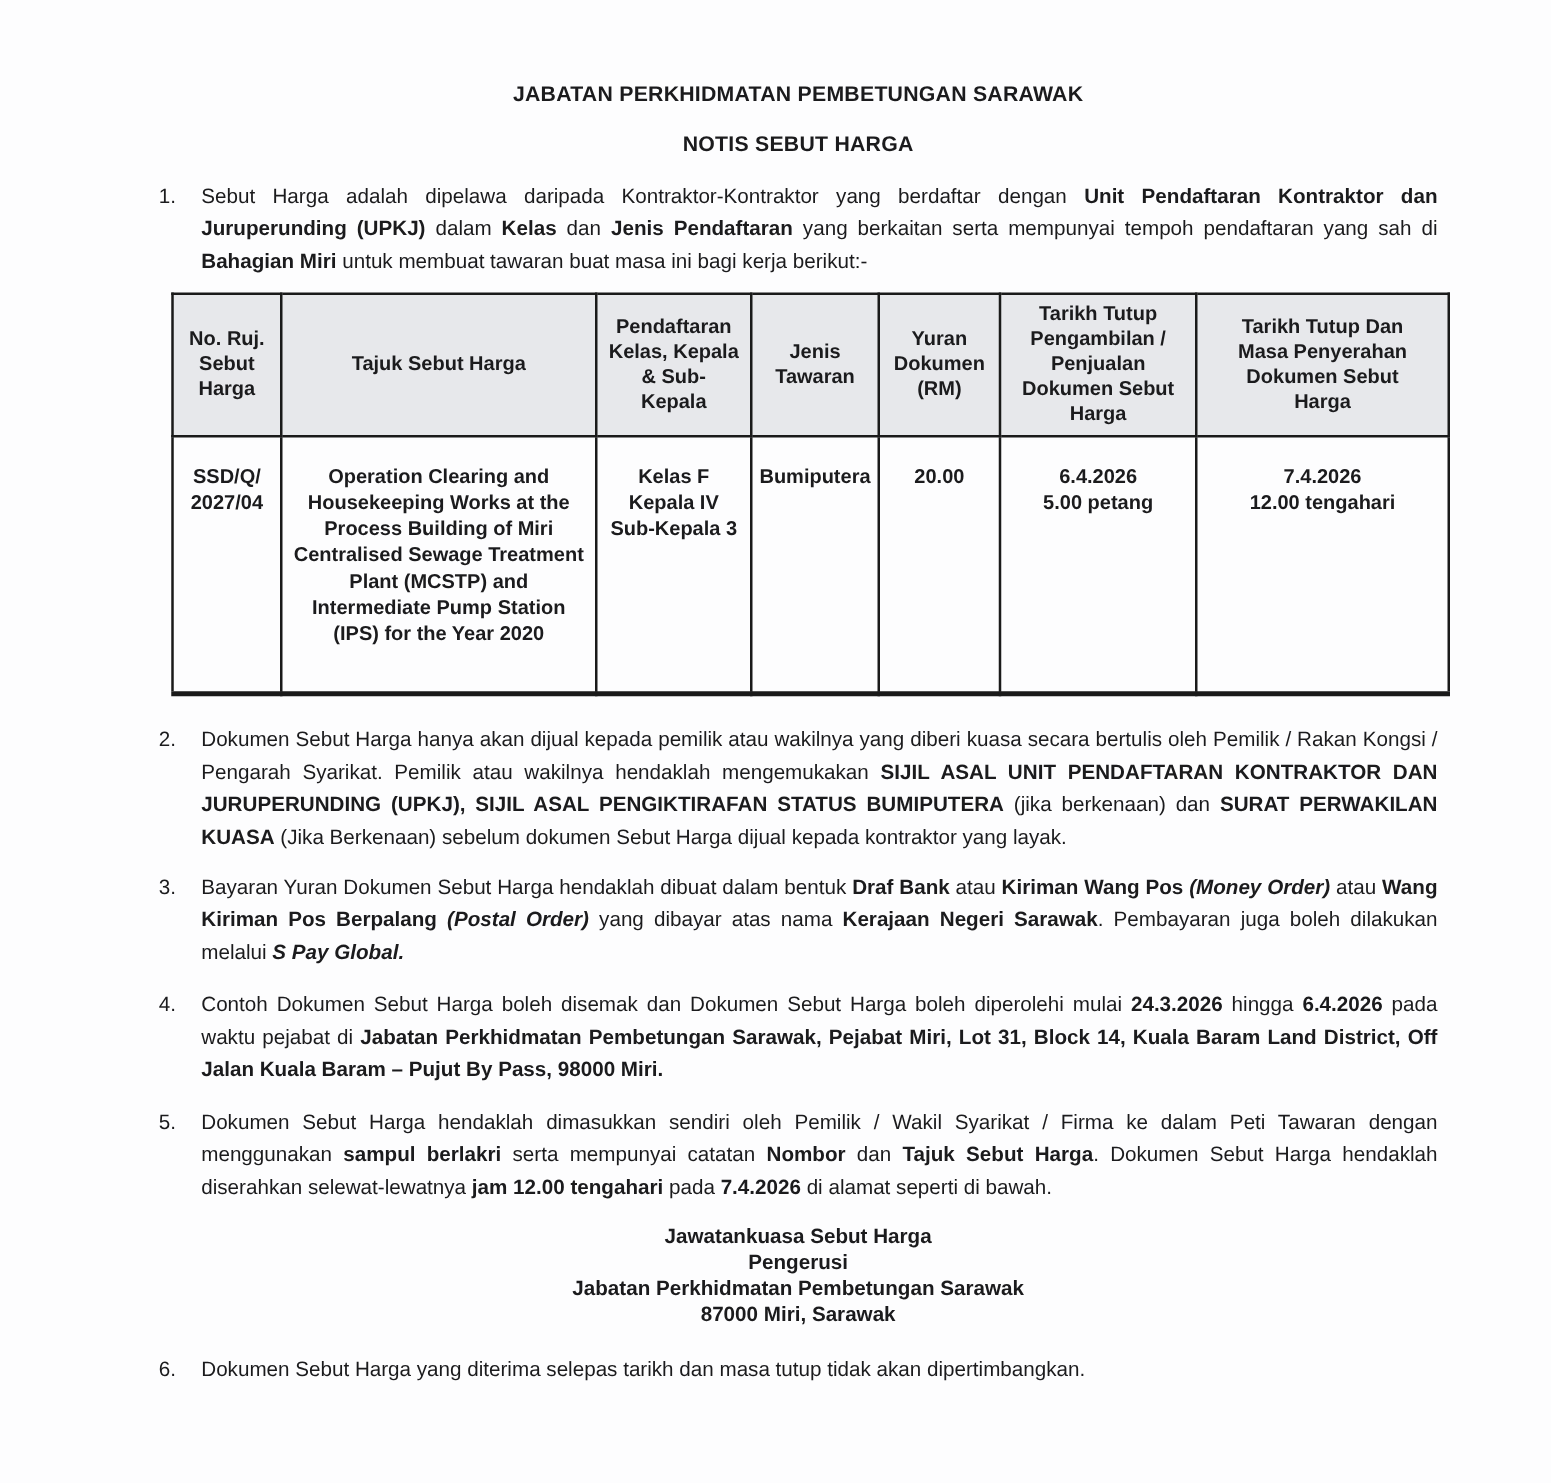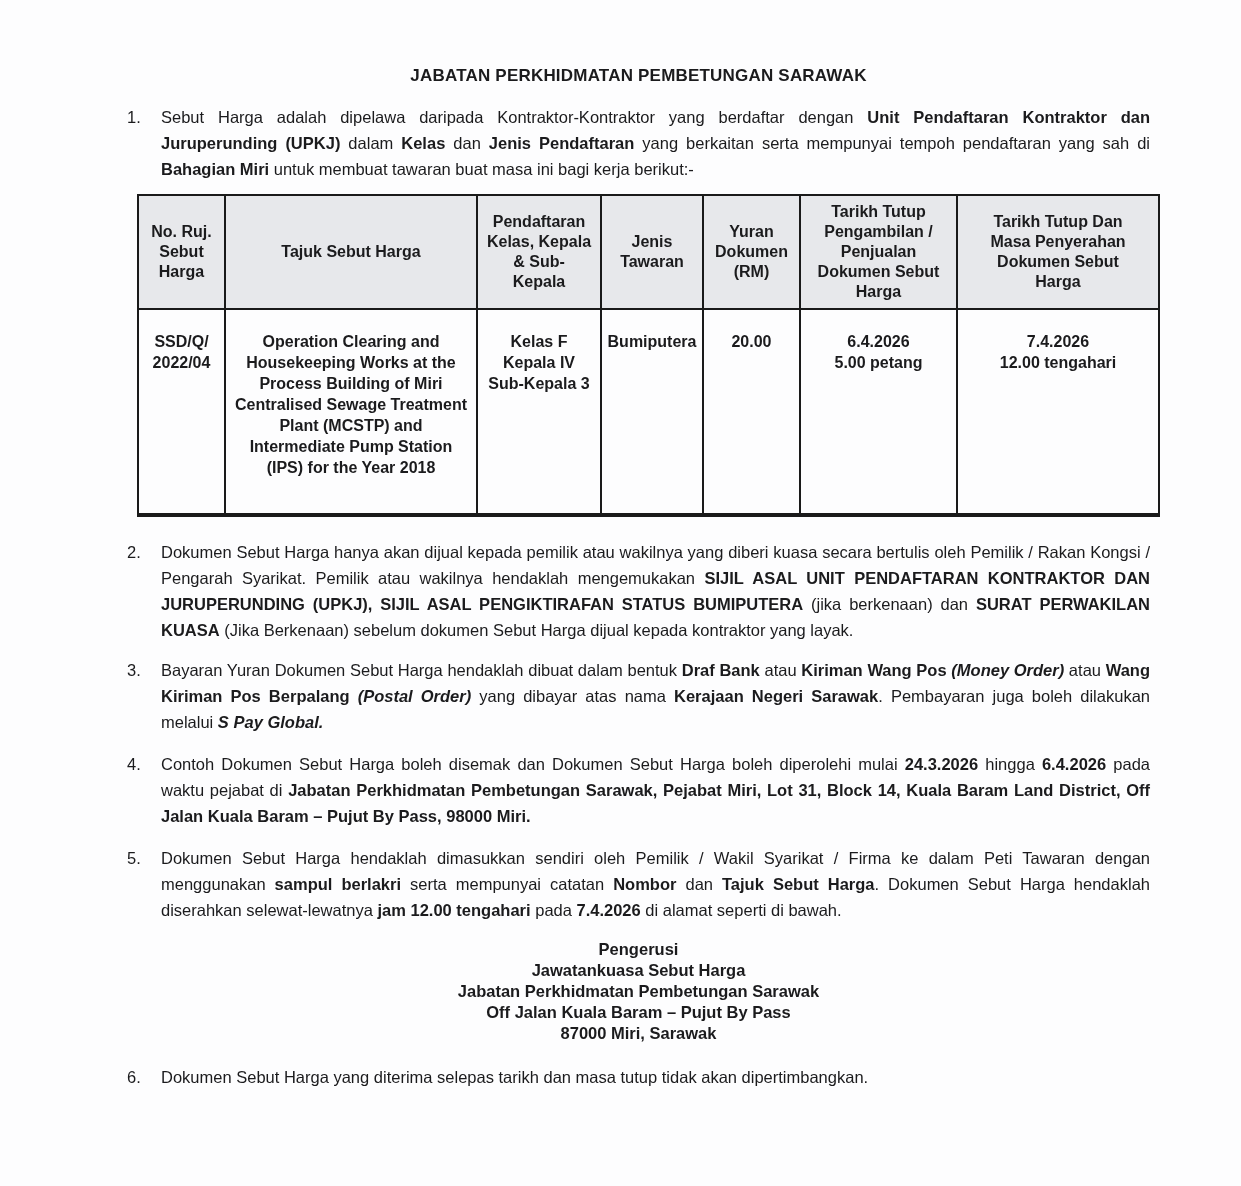--- a/index.html
+++ b/index.html
@@ -63,20 +63,21 @@
     font-size:16.5px;
     line-height:21px;
   }
 </style>
 </head>
 <body>
 
 <div class="page">
 
   <div class="title">JABATAN PERKHIDMATAN PEMBETUNGAN SARAWAK</div>
+  <div class="title sub">NOTIS SEBUT HARGA</div>
 
   <div class="item first">
     <span class="num">1.</span>
     <div class="txt"><span>Sebut Harga adalah dipelawa daripada Kontraktor-Kontraktor yang berdaftar dengan </span><span class="b">Unit Pendaftaran Kontraktor dan Juruperunding (UPKJ)</span><span> dalam </span><span class="b">Kelas</span><span> dan </span><span class="b">Jenis Pendaftaran</span><span> yang berkaitan serta mempunyai tempoh pendaftaran yang sah di </span><span class="b">Bahagian Miri</span><span> untuk membuat tawaran buat masa ini bagi kerja berikut:-</span></div>
   </div>
 
   <table class="tender">
     <colgroup>
       <col style="width:87px">
         <col style="width:252px">
@@ -108,22 +109,22 @@
 Harga</th>
         <th>Tarikh Tutup Dan
 Masa Penyerahan
 Dokumen Sebut
 Harga</th>
       </tr>
     </thead>
     <tbody>
       <tr>
         <td class="pre">SSD/Q/
-2022/04</td>
-        <td>Operation Clearing and Housekeeping Works at the Process Building of Miri Centralised Sewage Treatment Plant (MCSTP) and Intermediate Pump Station (IPS) for the Year 2018</td>
+2027/04</td>
+        <td>Operation Clearing and Housekeeping Works at the Process Building of Miri Centralised Sewage Treatment Plant (MCSTP) and Intermediate Pump Station (IPS) for the Year 2020</td>
         <td class="pre">Kelas F
 Kepala IV
 Sub-Kepala 3</td>
         <td>Bumiputera</td>
         <td>20.00</td>
         <td class="pre">6.4.2026
 5.00 petang</td>
         <td class="pre">7.4.2026
 12.00 tengahari</td>
       </tr>
@@ -144,24 +145,23 @@
     <span class="num">4.</span>
     <div class="txt"><span>Contoh Dokumen Sebut Harga boleh disemak dan Dokumen Sebut Harga boleh diperolehi mulai </span><span class="b">24.3.2026</span><span> hingga </span><span class="b">6.4.2026</span><span> pada waktu pejabat di </span><span class="b">Jabatan Perkhidmatan Pembetungan Sarawak, Pejabat Miri, Lot 31, Block 14, Kuala Baram Land District, Off Jalan Kuala Baram – Pujut By Pass, 98000 Miri.</span></div>
   </div>
 
   <div class="item">
     <span class="num">5.</span>
     <div class="txt"><span>Dokumen Sebut Harga hendaklah dimasukkan sendiri oleh Pemilik / Wakil Syarikat / Firma ke dalam Peti Tawaran dengan menggunakan </span><span class="b">sampul berlakri</span><span> serta mempunyai catatan </span><span class="b">Nombor</span><span> dan </span><span class="b">Tajuk Sebut Harga</span><span>. Dokumen Sebut Harga hendaklah diserahkan selewat-lewatnya </span><span class="b">jam 12.00 tengahari</span><span> pada </span><span class="b">7.4.2026</span><span> di alamat seperti di bawah.</span></div>
   </div>
 
   <div class="address">
+    <div>Jawatankuasa Sebut Harga</div>
     <div>Pengerusi</div>
-    <div>Jawatankuasa Sebut Harga</div>
     <div>Jabatan Perkhidmatan Pembetungan Sarawak</div>
-    <div>Off Jalan Kuala Baram – Pujut By Pass</div>
     <div>87000 Miri, Sarawak</div>
   </div>
 
   <div class="item p6">
     <span class="num">6.</span>
     <div class="txt"><span>Dokumen Sebut Harga yang diterima selepas tarikh dan masa tutup tidak akan dipertimbangkan.</span></div>
   </div>
 
 </div>
 

